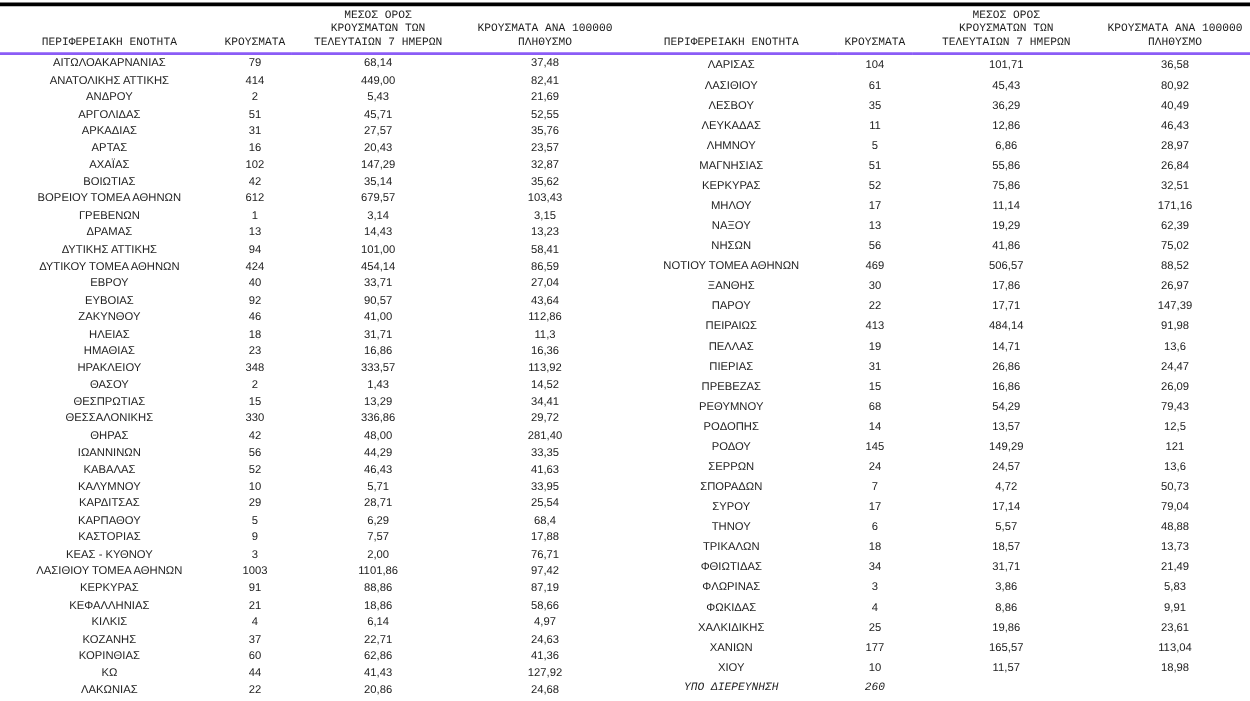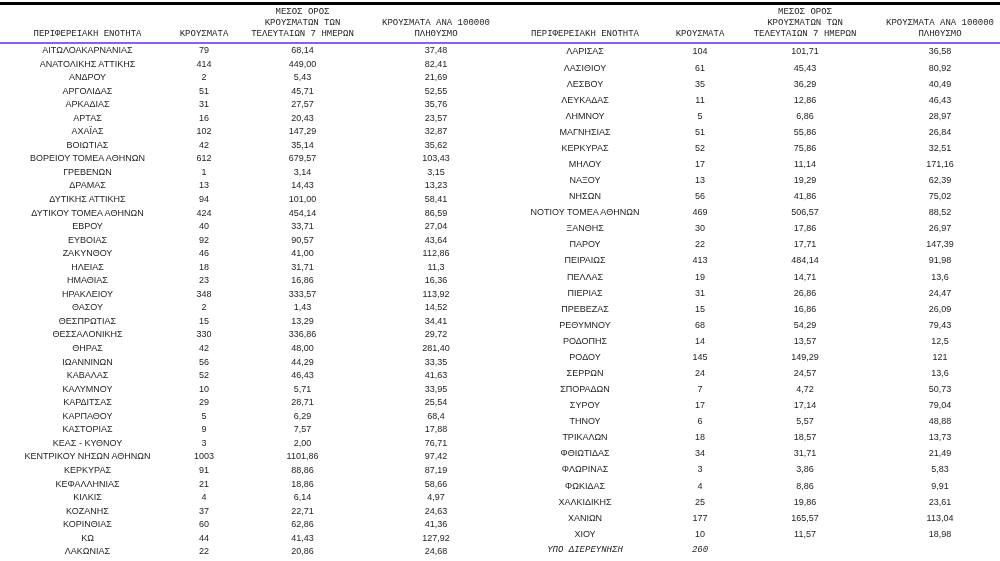--- a/index.html
+++ b/index.html
@@ -260,21 +260,21 @@
             <td>7,57</td>
             <td>17,88</td>
           </tr>
           <tr>
             <td>ΚΕΑΣ - ΚΥΘΝΟΥ</td>
             <td>3</td>
             <td>2,00</td>
             <td>76,71</td>
           </tr>
           <tr>
-            <td>ΚΕΝΤΡΙΚΟΥ ΝΗΣΩΝ ΑΘΗΝΩΝ</td>
+            <td>ΛΑΣΙΘΙΟΥ ΤΟΜΕΑ ΑΘΗΝΩΝ</td>
             <td>1003</td>
             <td>1101,86</td>
             <td>97,42</td>
           </tr>
           <tr>
             <td>ΚΕΡΚΥΡΑΣ</td>
             <td>91</td>
             <td>88,86</td>
             <td>87,19</td>
           </tr>

